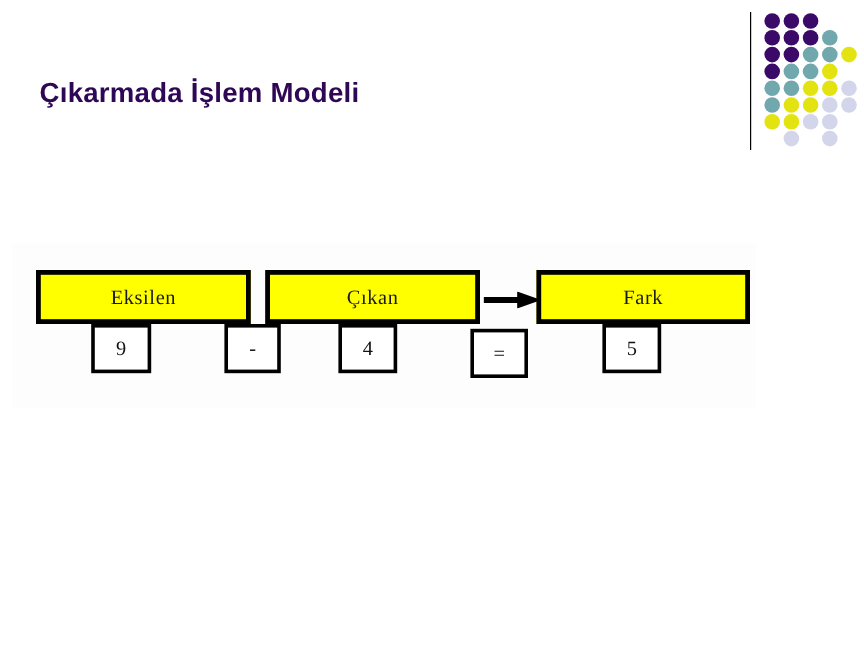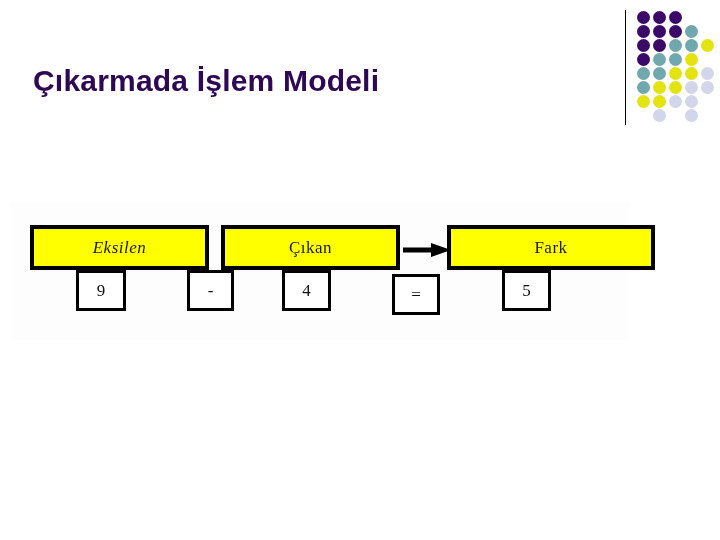--- a/index.html
+++ b/index.html
@@ -14,21 +14,21 @@
     overflow: hidden;
     font-family: "Liberation Sans", sans-serif;
   }
 
   
   #slide-title {
     position: absolute;
     left: 33px;
     top: 64px;
     font-family: "Liberation Sans", sans-serif;
-    font-size: 30px;
+    font-size: 23px;
     font-weight: bold;
     color: #2e0854;
     letter-spacing: 0.2px;
     white-space: nowrap;
   }
 
   
   #decor-divider {
     position: absolute;
     left: 625px;
@@ -140,29 +140,29 @@
     <div class="dot" style="left: 0px; top: 84px; background: rgb(227, 227, 18);"></div>
     <div class="dot" style="left: 16px; top: 84px; background: rgb(227, 227, 18);"></div>
     <div class="dot" style="left: 32px; top: 84px; background: rgb(211, 214, 234);"></div>
     <div class="dot" style="left: 48px; top: 84px; background: rgb(211, 214, 234);"></div>
     <div class="dot" style="left: 16px; top: 98px; background: rgb(211, 214, 234);"></div>
     <div class="dot" style="left: 48px; top: 98px; background: rgb(211, 214, 234);"></div>
   </div>
 
 <div id="diagram">
 
-  <div class="op-box" id="box-eksilen" style="left:20px; top:22px; width:179px; height:45px;font-style:italic;">
+  <div class="op-box" id="box-eksilen" style="left:20px; top:22px; width:179px; height:45px;">
     <span class="op-box-label">Eksilen</span>
   </div>
 
   <div class="op-box" id="box-cikan" style="left:211px; top:22px; width:179px; height:45px;justify-content:center;">
     <span class="op-box-label">Çıkan</span>
   </div>
 
-  <div class="op-box" id="box-fark" style="left:437px; top:22px; width:208px; height:45px;text-align:right;">
+  <div class="op-box" id="box-fark" style="left:437px; top:22px; width:178px; height:45px;text-align:right;">
     <span class="op-box-label">Fark</span>
   </div>
 
   <div class="val-box" id="val-9" style="left:66px; top:67px; width:50px; height:41px;">
     <span class="val-box-label">9</span>
   </div>
 
   <div class="val-box" id="val-minus" style="left:177px; top:67px; width:47px; height:41px;">
     <span class="val-box-label">-</span>
   </div>

